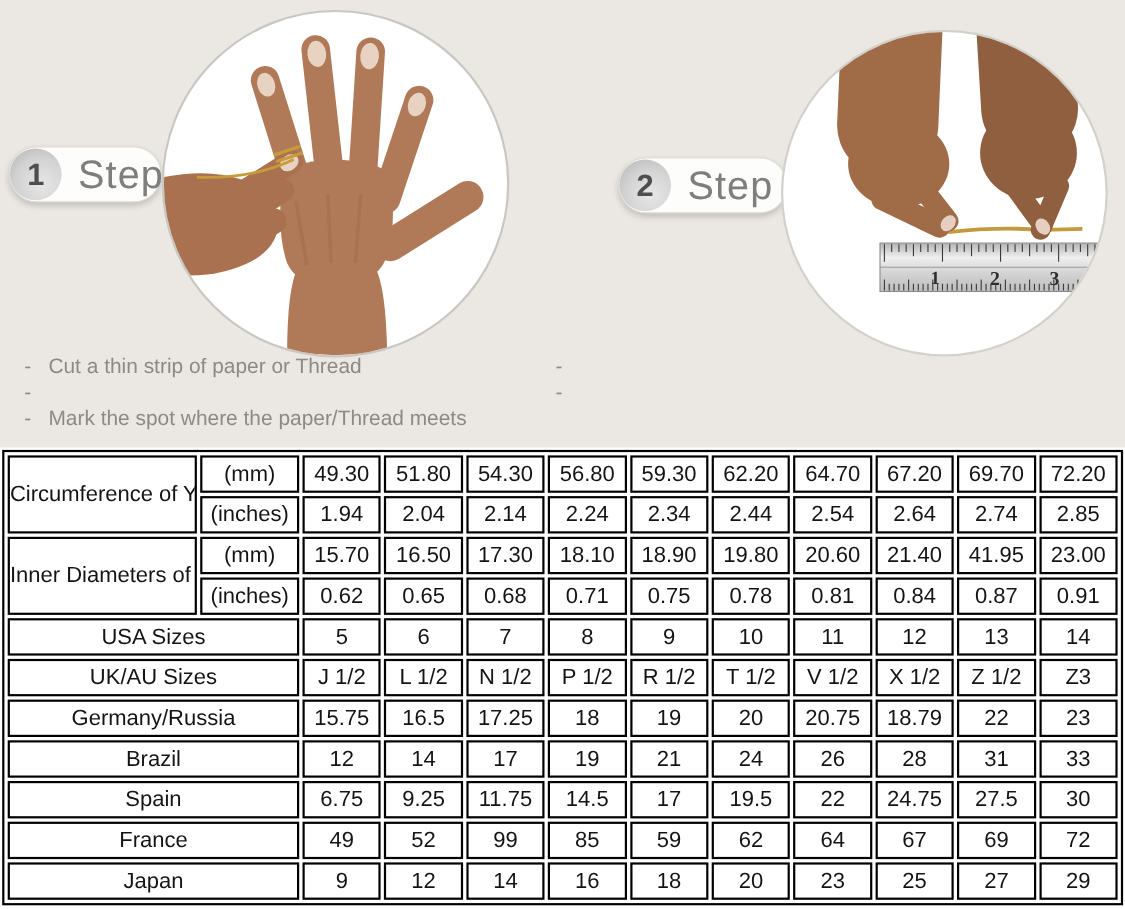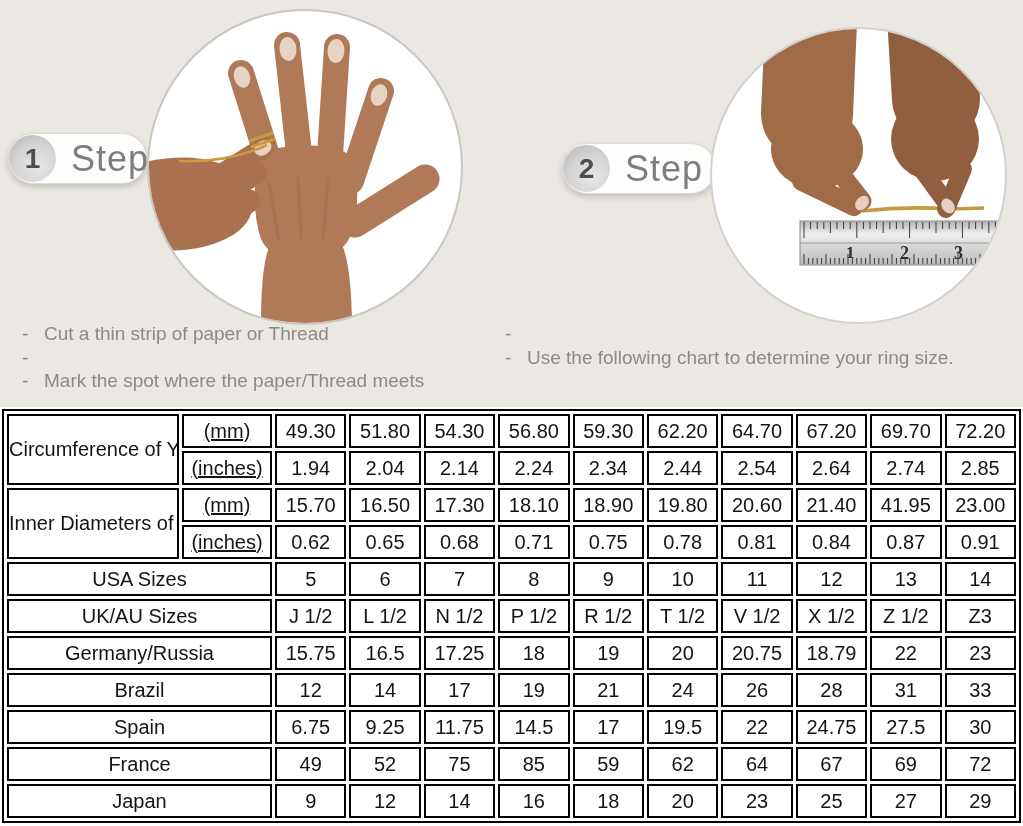--- a/index.html
+++ b/index.html
@@ -33,21 +33,21 @@
 
   
   .chart-area{position:absolute;left:0;top:407px;width:1023px;height:419px;background:#ffffff;}
   table.size-chart{border-collapse:separate;border-spacing:3px;table-layout:fixed;
                    width:1019px;margin:2px;border:2px solid #000;background:#fff;}
   table.size-chart td{border:2px solid #000;height:30px;padding:0;background:#fff;
                       font-size:20px;color:#141414;vertical-align:middle;text-align:center;
                       overflow:hidden;white-space:nowrap;}
   td.group-label{font-size:19px;line-height:21px;white-space:normal;}
   td.simple-label{text-align:left;padding-left:8px;}
-  td.unit{text-align:left;padding-left:5px;font-size:19px;text-decoration:underline;}
+  td.unit{text-align:left;padding-left:5px;font-size:19px;}
   td.shaded{background:#d9d9d9;}
 </style>
 </head>
 <body>
 
 <div class="page">
 
   <div class="steps-area">
 
     <div class="step-badge badge-1">
@@ -225,21 +225,20 @@
           <span class="dash">-</span>
           <span class="txt">Mark the spot where the paper/Thread meets</span>
         </li>
       </ul>
     <ul class="instructions instr-2">
         <li>
           <span class="dash">-</span>
         </li>
         <li>
           <span class="dash">-</span>
-          <span class="txt">Use the following chart to determine your ring size.</span>
         </li>
       </ul>
   </div>
 
   <div class="chart-area">
     <table class="size-chart">
       <colgroup>
         <col style="width:172px">
           <col style="width:90px">
         <col>
@@ -370,21 +369,21 @@
             <td>19.5</td>
             <td>22</td>
             <td>24.75</td>
             <td>27.5</td>
             <td>30</td>
           </tr>
           <tr>
             <td class="simple-label" colspan="2">France</td>
             <td>49</td>
             <td>52</td>
-            <td>75</td>
+            <td>99</td>
             <td>85</td>
             <td>59</td>
             <td>62</td>
             <td>64</td>
             <td>67</td>
             <td>69</td>
             <td>72</td>
           </tr>
           <tr>
             <td class="simple-label" colspan="2">Japan</td>

